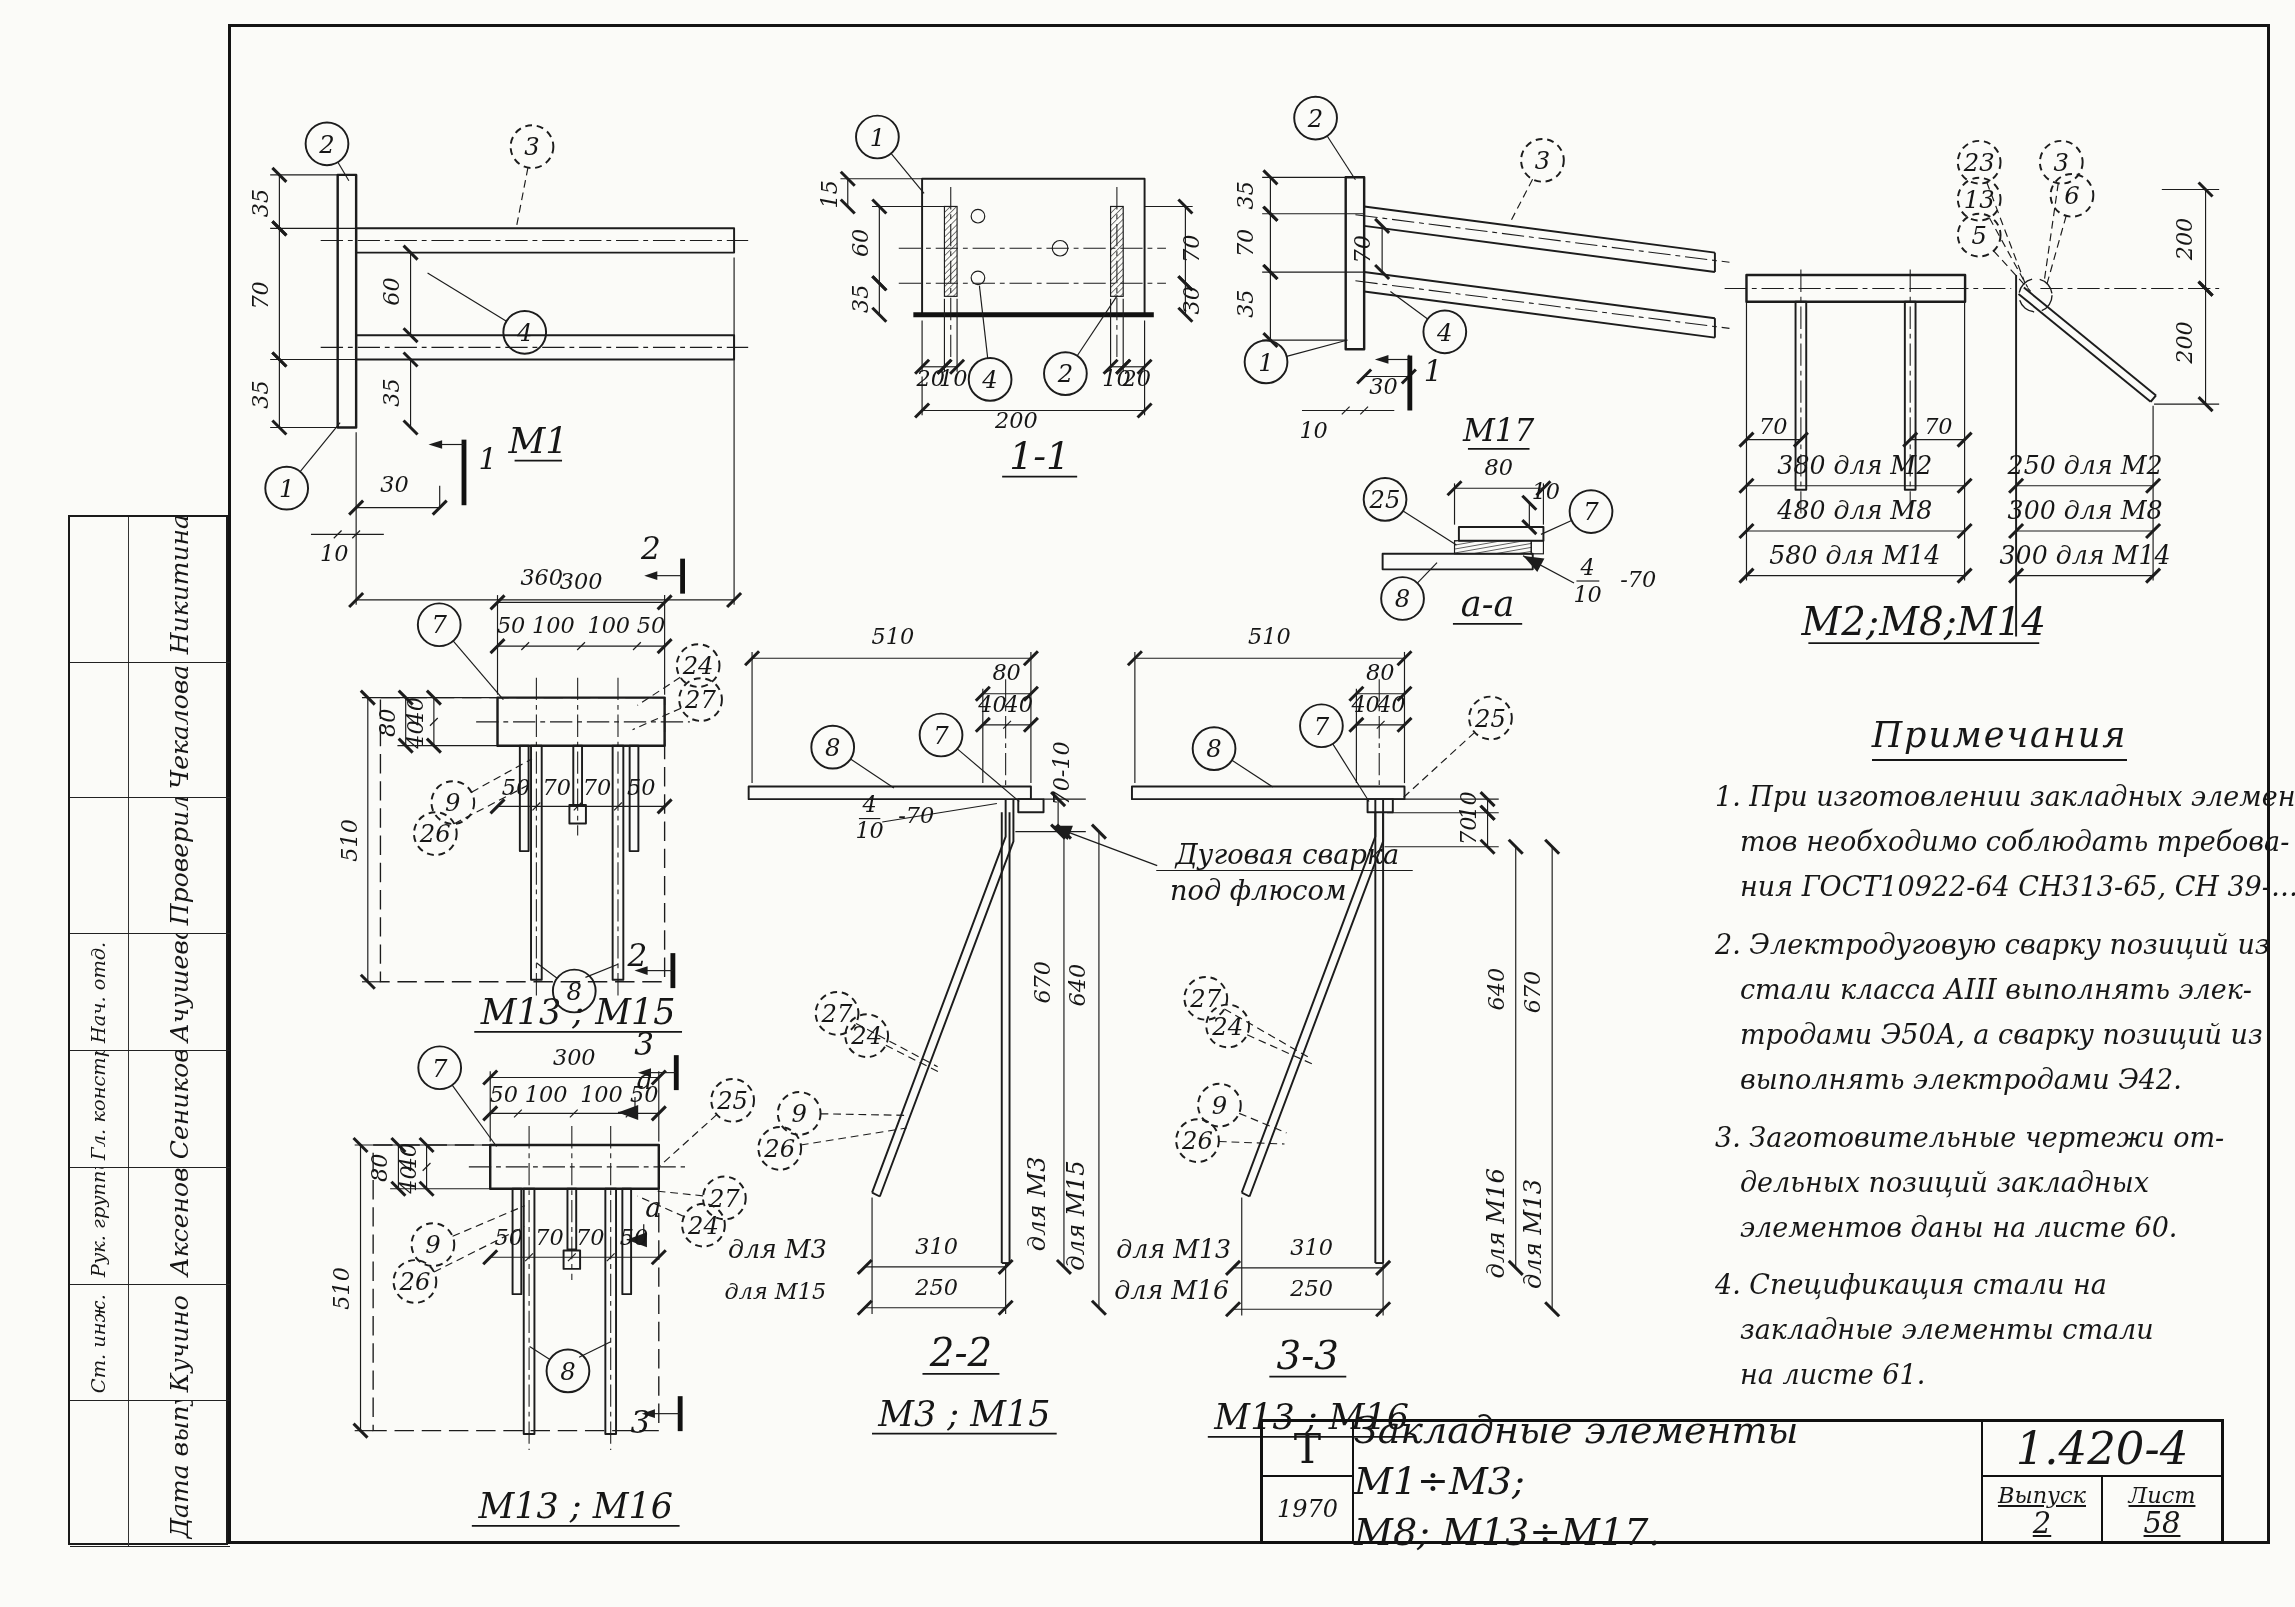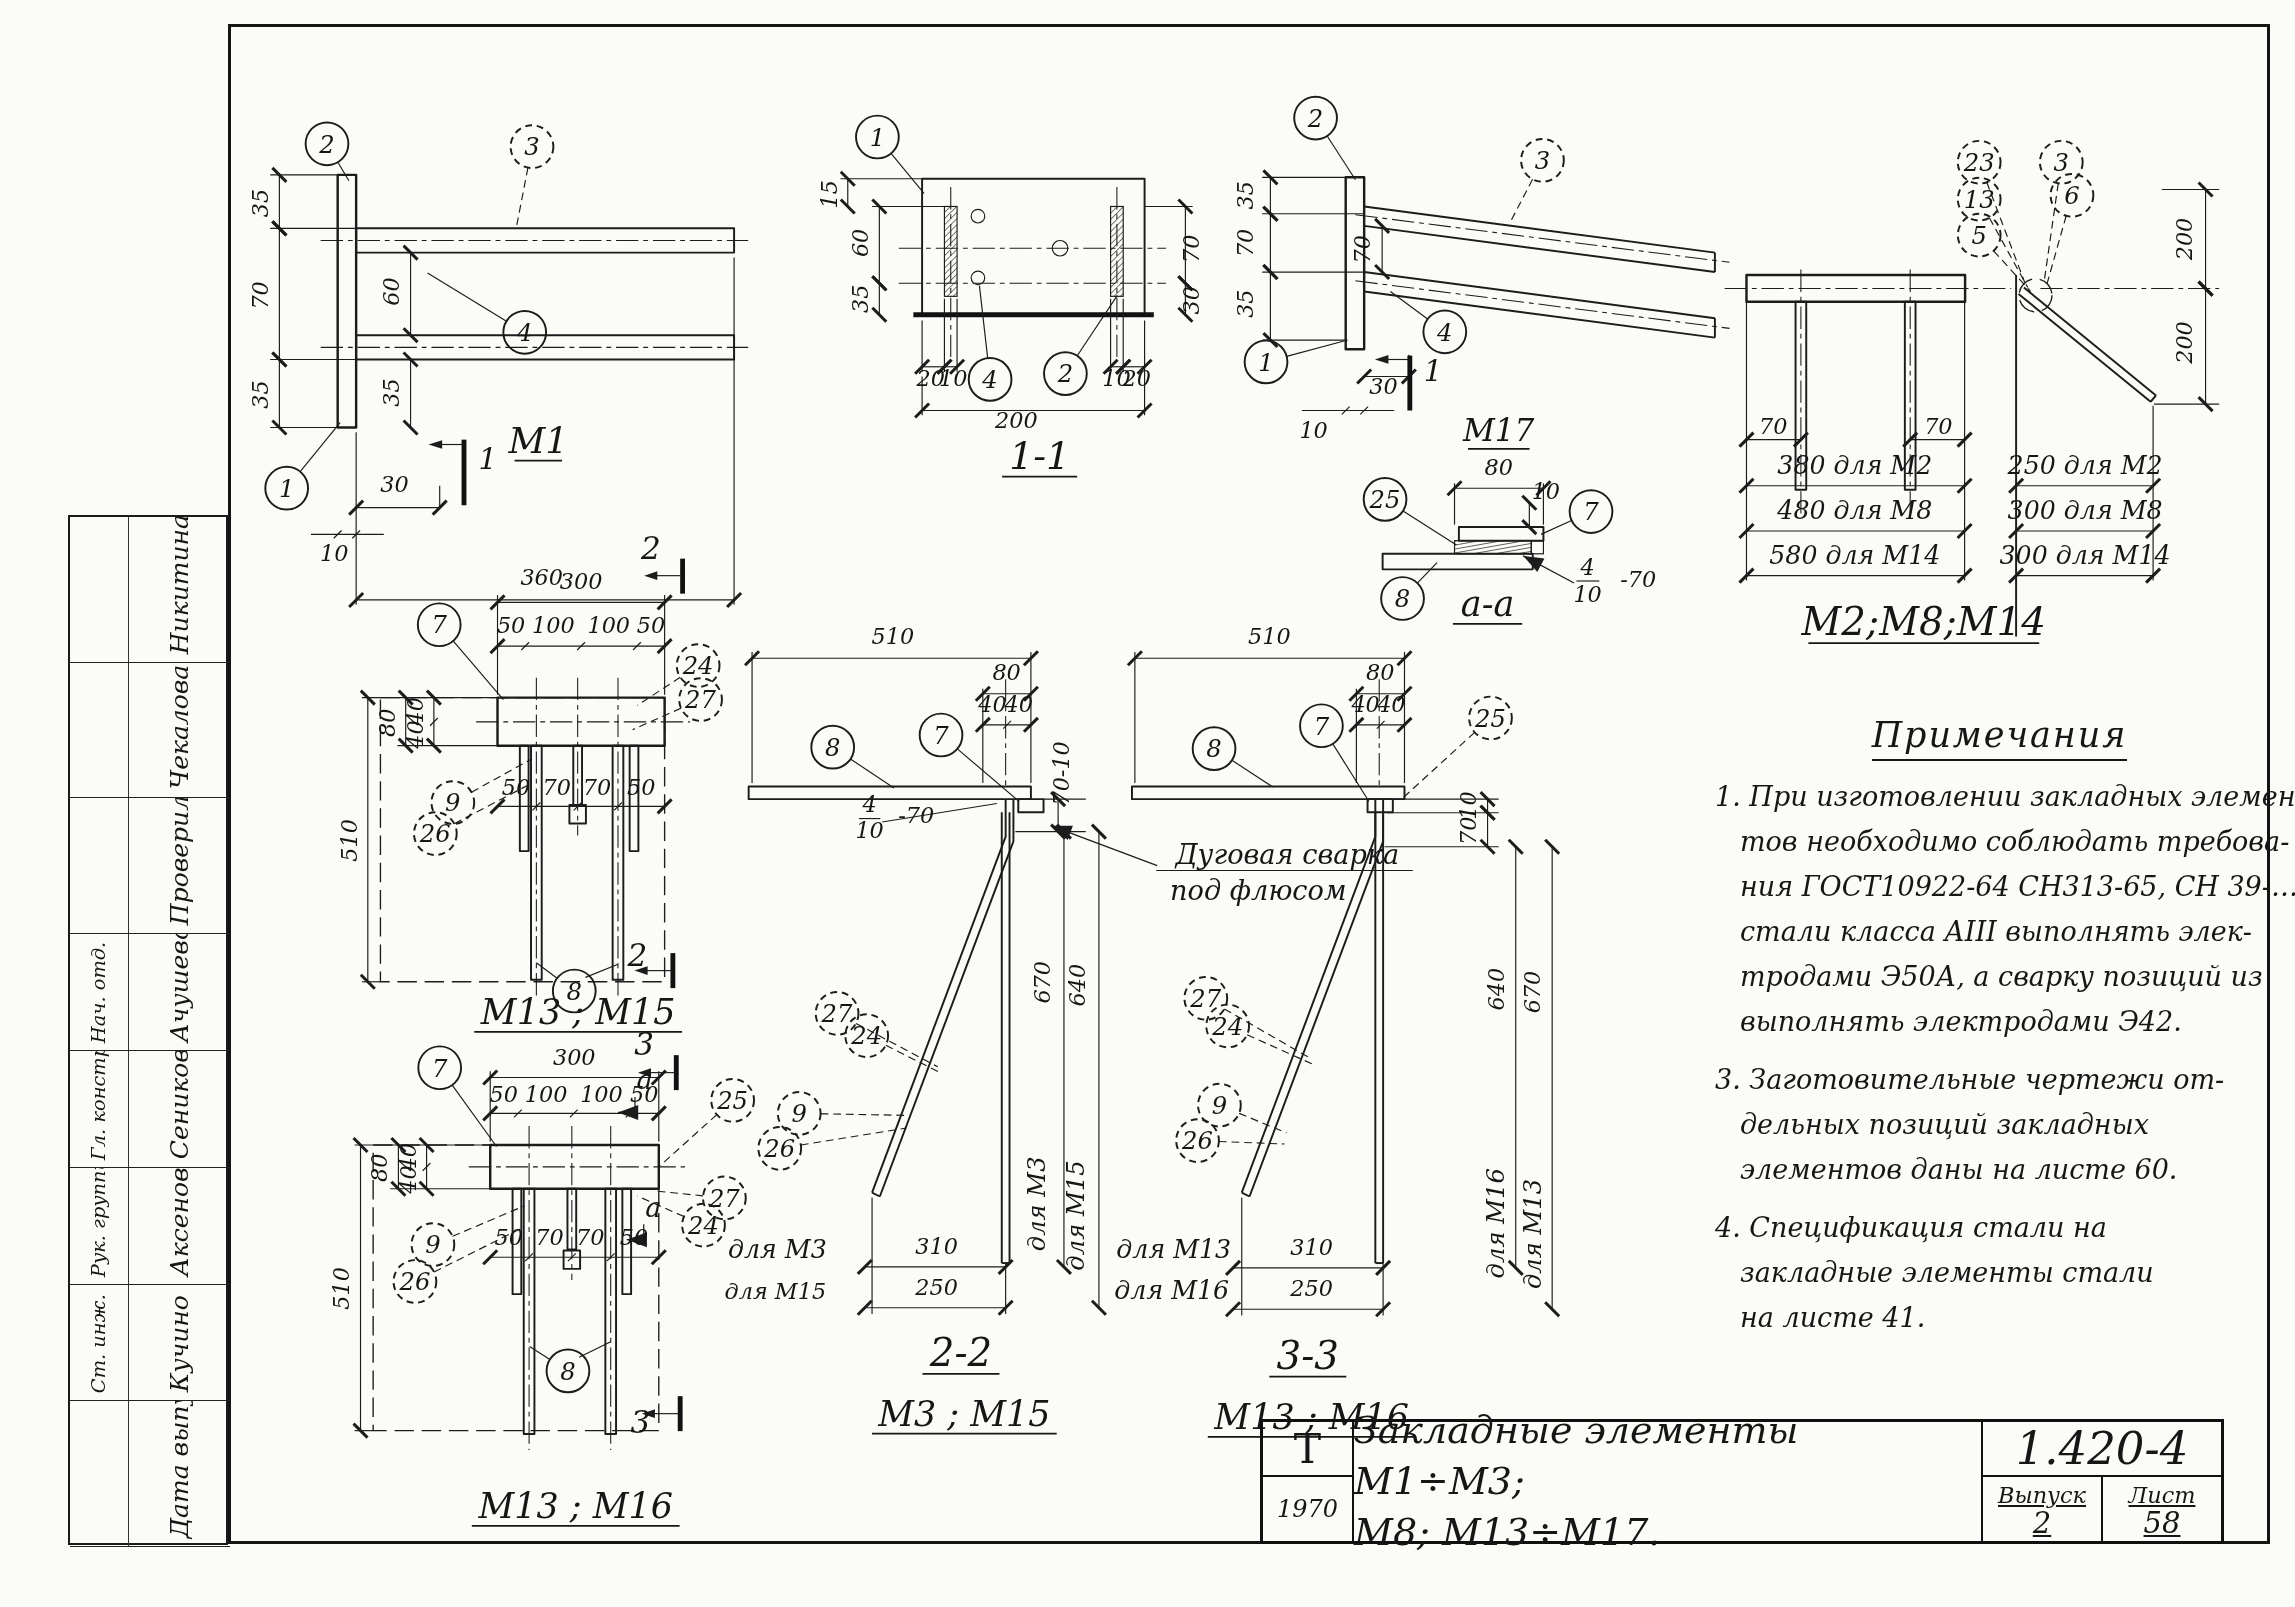--- a/index.html
+++ b/index.html
@@ -657,29 +657,30 @@
       <text x="2465" y="2366" font-size="50">26</text>
     </g>
 </svg>
 
 <div class="notes">
   <h3><span>Примечания</span></h3>
   <div>
       <div class="nline nb">1. При изготовлении закладных элемен-</div>
       <div class="nline">тов необходимо соблюдать требова-</div>
       <div class="nline">ния ГОСТ10922-64 СН313-65, СН 39-…</div>
+      <div class="nline nb">2. Электродуговую сварку позиций из</div>
       <div class="nline">стали класса АIII выполнять элек-</div>
       <div class="nline">тродами Э50А, а сварку позиций из</div>
       <div class="nline">выполнять электродами Э42.</div>
       <div class="nline nb">3. Заготовительные чертежи от-</div>
       <div class="nline">дельных позиций закладных</div>
       <div class="nline">элементов даны на листе 60.</div>
       <div class="nline nb">4. Спецификация стали на</div>
       <div class="nline">закладные элементы стали</div>
-      <div class="nline">на листе 41.</div>
+      <div class="nline">на листе 61.</div>
     </div>
 </div>
 
 <div class="tb">
   <div class="tb-left">
     <div class="tmark">Т</div>
     <div class="tyear">1970</div>
   </div>
   <div class="tb-center">
     <div>Закладные элементы М1÷М3;</div>

